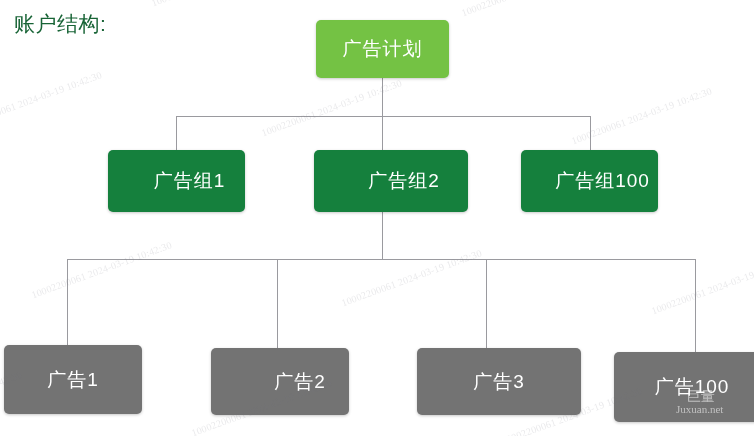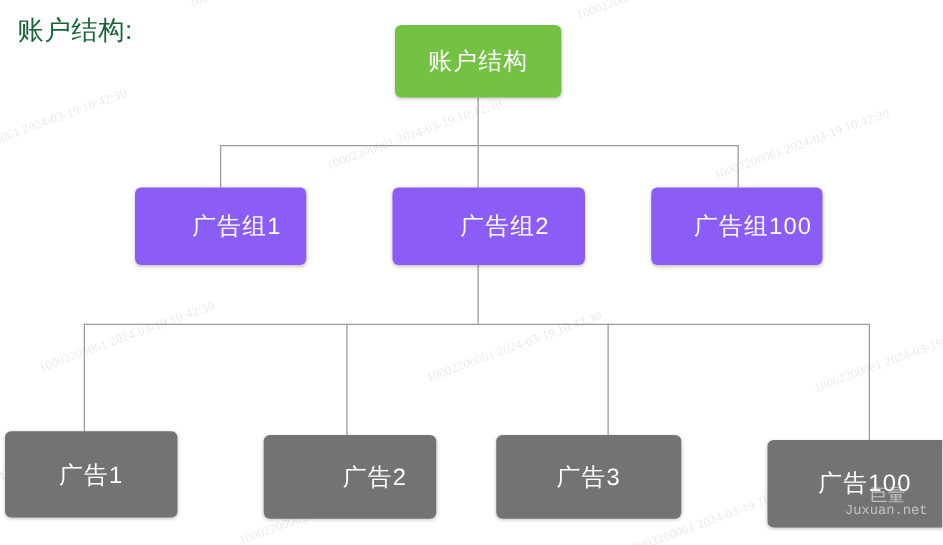--- a/index.html
+++ b/index.html
@@ -69,21 +69,21 @@
     display: flex;
     align-items: center;
     justify-content: center;
     color: #ffffff;
     font-size: 19px;
     letter-spacing: 1px;
     box-sizing: border-box;
     font-weight: 300;
   }
   .node.level-plan   { background: #74c244; }
-  .node.level-group  { background: #8b5cf6; padding-left: 26px; }
+  .node.level-group  { background: #15803d; padding-left: 26px; }
   .node.level-ad     { background: #737373; }
 
   .node-label { pointer-events: none; }
 
   
   .node-wm {
     position: absolute;
     left: 50%;
     top: 50%;
     transform: translate(-16px, 2px);
@@ -94,21 +94,21 @@
   }
   .node-wm .cn {
     display: block;
     font-size: 14px;
     letter-spacing: 0;
     margin-left: 2px;
   }
   .node-wm .en {
     display: block;
     font-size: 11px;
-    font-family: Liberation Mono, monospace;
+    font-family: Liberation Serif, serif;
     letter-spacing: 0;
     margin-top: 1px;
   }
 </style>
 </head>
 <body>
 
 <div id="canvas">
 
   <div class="title">账户结构:</div>
@@ -124,21 +124,21 @@
   <div class="line v" style="left:382px; top:212px; height:47px;"></div>
 
   <div class="line h" style="left:67px;  top:259px; width:628px;"></div>
 
   <div class="line v" style="left:67px;  top:259px; height:86px;"></div>
   <div class="line v" style="left:277px; top:259px; height:89px;"></div>
   <div class="line v" style="left:486px; top:259px; height:89px;"></div>
   <div class="line v" style="left:695px; top:259px; height:93px;"></div>
 
   <div class="node level-plan" style="left:316px; top:20px; width:133px; height:58px;">
-    <span class="node-label">账户结构</span>
+    <span class="node-label">广告计划</span>
   </div>
 
   <div class="node level-group" style="left:108px; top:150px; width:137px; height:62px;">
     <span class="node-label">广告组1</span>
   </div>
 
   <div class="node level-group" style="left:314px; top:150px; width:154px; height:62px;">
     <span class="node-label">广告组2</span>
   </div>
 
@@ -147,21 +147,21 @@
   </div>
 
   <div class="node level-ad" style="left:4px; top:345px; width:138px; height:69px;">
     <span class="node-label">广告1</span>
   </div>
 
   <div class="node level-ad" style="left:211px; top:348px; width:138px; height:67px;padding-left:40px;">
     <span class="node-label">广告2</span>
   </div>
 
-  <div class="node level-ad" style="left:397px; top:348px; width:148px; height:67px;">
+  <div class="node level-ad" style="left:417px; top:348px; width:164px; height:67px;">
     <span class="node-label">广告3</span>
   </div>
 
   <div class="node level-ad" style="left:614px; top:352px; width:156px; height:70px;">
     <span class="node-label">广告100</span>
     <span class="node-wm">
       <span class="cn">巨量</span>
       <span class="en">Juxuan.net</span>
     </span>
   </div>

